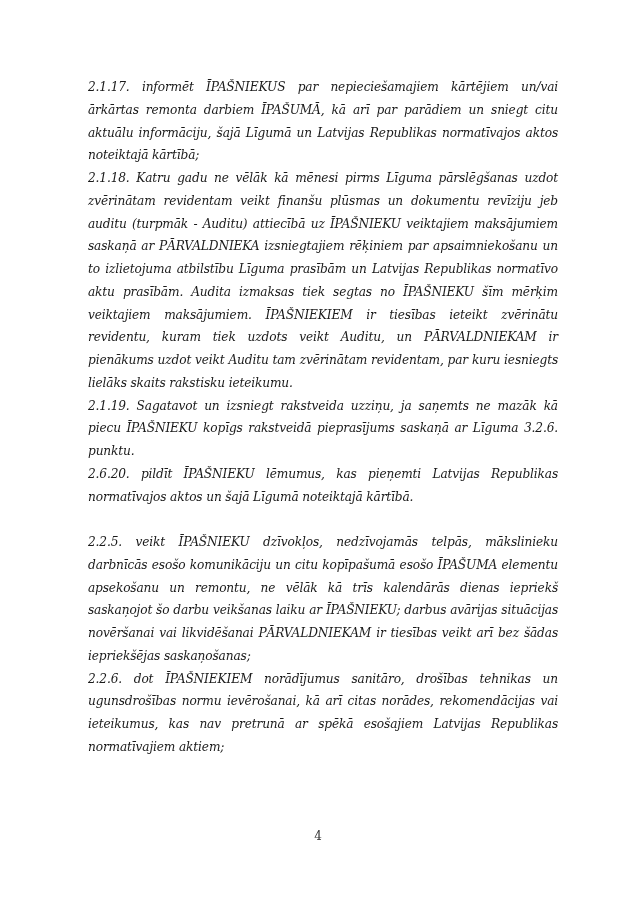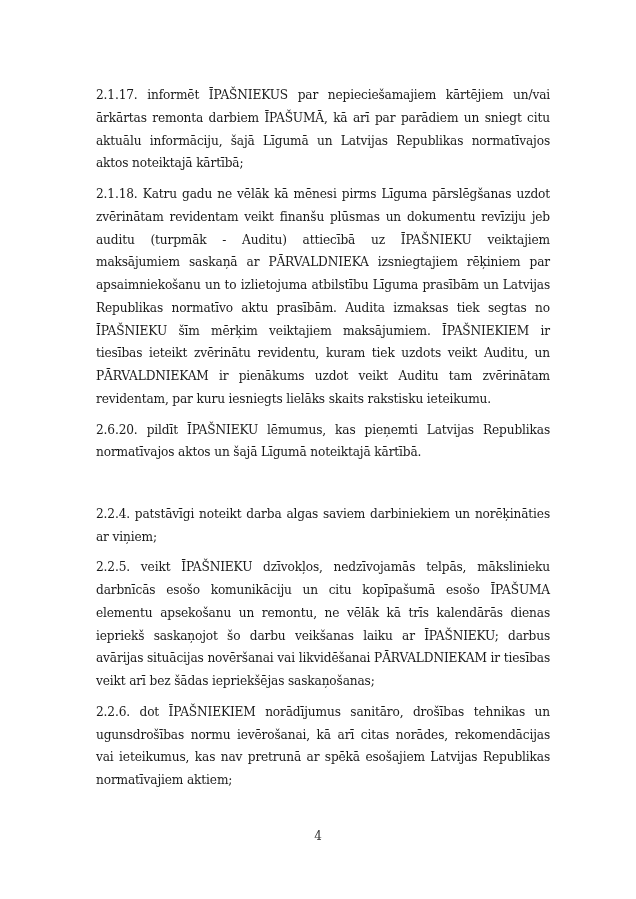--- a/index.html
+++ b/index.html
@@ -26,22 +26,23 @@
     .content {
       position: absolute;
       left: 88px;
       top: 76px;
       width: 470px;
       font-size: 12.2px;
       line-height: 22.75px;
       letter-spacing: -0.15px;
     }
     .para {
-      margin: 8px;
+      margin: 0;
       text-align: justify;
+      font-style: italic;
     }
     .spacer {
       height: 22.75px;
     }
     .heading {
       margin: 0;
       font-weight: bold;
     }
     .heading .colon {
       font-weight: normal;
@@ -56,24 +57,24 @@
       color: #333333;
     }
   </style>
 </head>
 <body>
 
 <div class="page">
   <div class="content">
     <p class="para">2.1.17. informēt ĪPAŠNIEKUS par nepieciešamajiem kārtējiem un/vai ārkārtas remonta darbiem ĪPAŠUMĀ, kā arī par parādiem un sniegt citu aktuālu informāciju, šajā Līgumā un Latvijas Republikas normatīvajos aktos noteiktajā kārtībā;</p>
     <p class="para">2.1.18. Katru gadu ne vēlāk kā mēnesi pirms Līguma pārslēgšanas uzdot zvērinātam revidentam veikt finanšu plūsmas un dokumentu revīziju jeb auditu (turpmāk - Auditu) attiecībā uz ĪPAŠNIEKU veiktajiem maksājumiem saskaņā ar PĀRVALDNIEKA izsniegtajiem rēķiniem par apsaimniekošanu un to izlietojuma atbilstību Līguma prasībām un Latvijas Republikas normatīvo aktu prasībām. Audita izmaksas tiek segtas no ĪPAŠNIEKU šīm mērķim veiktajiem maksājumiem. ĪPAŠNIEKIEM ir tiesības ieteikt zvērinātu revidentu, kuram tiek uzdots veikt Auditu, un PĀRVALDNIEKAM ir pienākums uzdot veikt Auditu tam zvērinātam revidentam, par kuru iesniegts lielāks skaits rakstisku ieteikumu.</p>
+    <p class="para">2.1.19. Sagatavot un izsniegt rakstveida uzziņu, ja saņemts ne mazāk kā piecu ĪPAŠNIEKU kopīgs rakstveidā pieprasījums saskaņā ar Līguma 3.2.6. punktu.</p>
     <p class="para">2.6.20. pildīt ĪPAŠNIEKU lēmumus, kas pieņemti Latvijas Republikas normatīvajos aktos un šajā Līgumā noteiktajā kārtībā.</p>
 
     <div class="spacer"></div>
 
 
-    <p class="para">2.2.4. patstāvīgi noteikt darba algas saviem darbiniekiem un norēķināties ar viņiem;</p>
     <p class="para">2.2.5. veikt ĪPAŠNIEKU dzīvokļos, nedzīvojamās telpās, mākslinieku darbnīcās esošo komunikāciju un citu kopīpašumā esošo ĪPAŠUMA elementu apsekošanu un remontu, ne vēlāk kā trīs kalendārās dienas iepriekš saskaņojot šo darbu veikšanas laiku ar ĪPAŠNIEKU; darbus avārijas situācijas novēršanai vai likvidēšanai PĀRVALDNIEKAM ir tiesības veikt arī bez šādas iepriekšējas saskaņošanas;</p>
     <p class="para">2.2.6. dot ĪPAŠNIEKIEM norādījumus sanitāro, drošības tehnikas un ugunsdrošības normu ievērošanai, kā arī citas norādes, rekomendācijas vai ieteikumus, kas nav pretrunā ar spēkā esošajiem Latvijas Republikas normatīvajiem aktiem;</p>
   </div>
 
   <div class="page-number">4</div>
 </div>
 
 </body></html>

